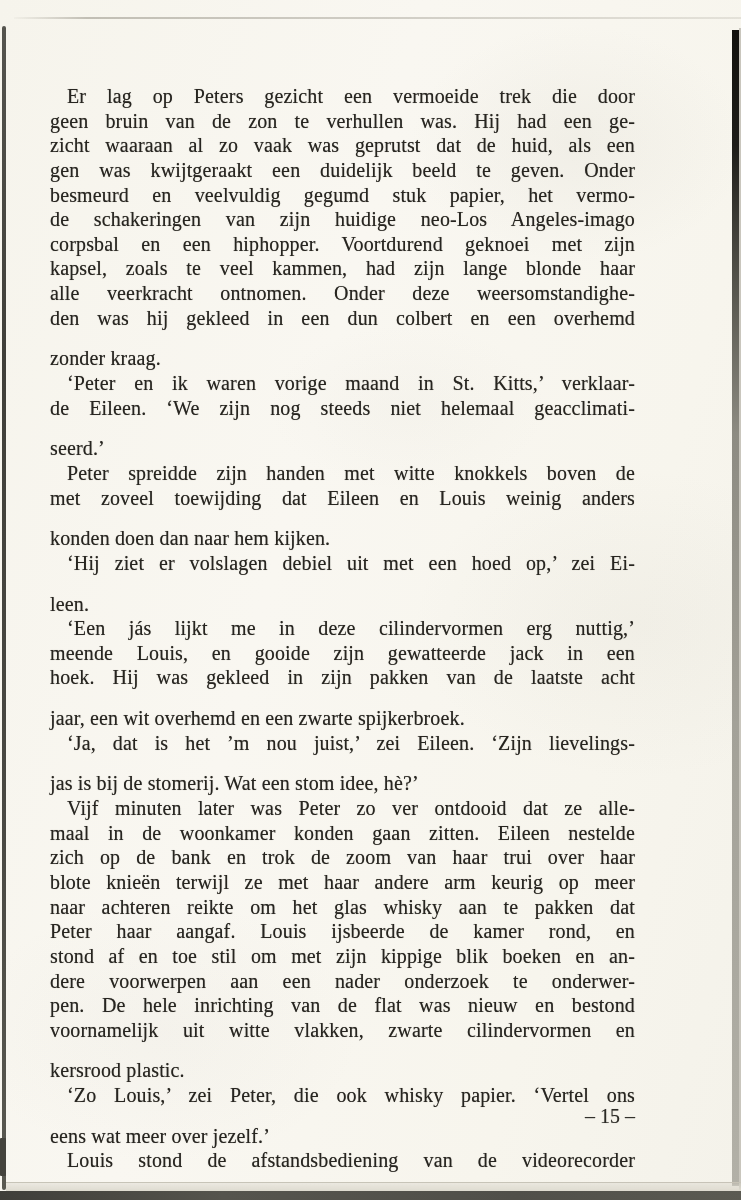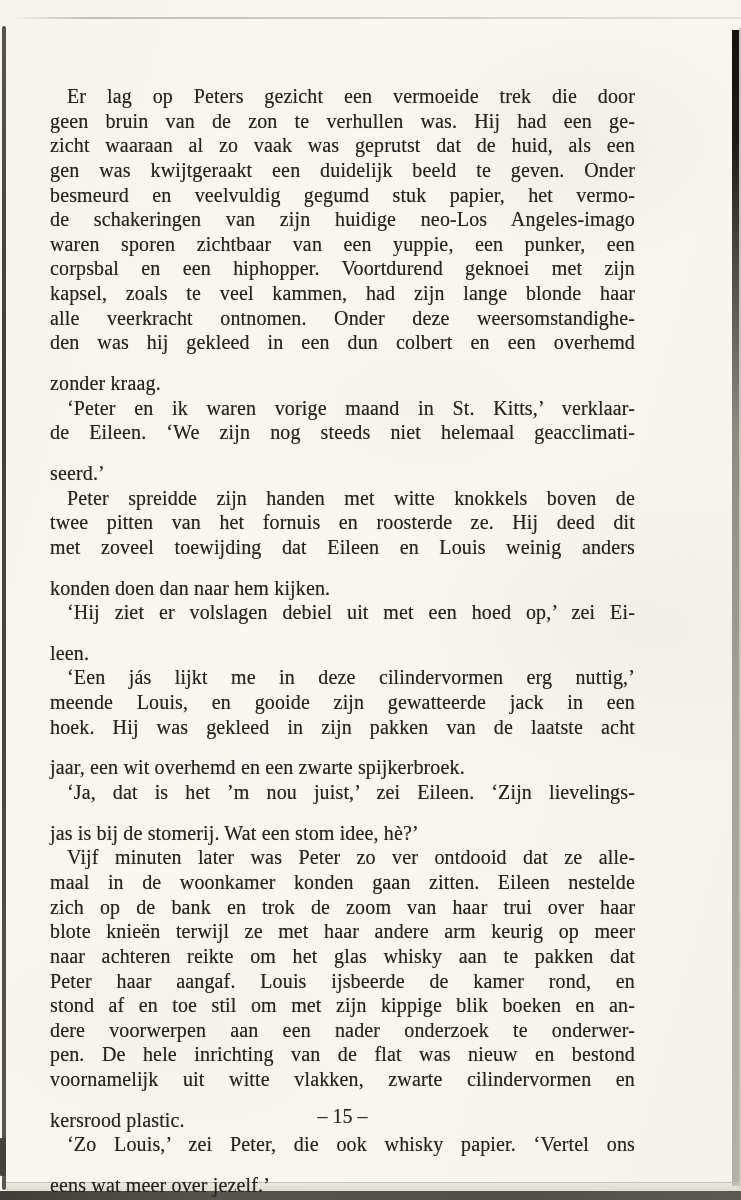--- a/index.html
+++ b/index.html
@@ -83,21 +83,21 @@
   .line {
     height: 24.65px;
     text-align: justify;
     text-align-last: justify;
   }
   .line.end { text-align-last: left; margin-top: 16px; }
   .line.indent { text-indent: 17px; }
   .page-number {
     position: absolute;
     left: 50px; width: 585px; top: 1105px;
-    text-align: center;
+    text-align: right;
     font-size: 20px;
     color: #2b2a25;
     text-shadow: 0 0 0.7px rgba(40,38,33,0.5);
   }
 </style>
 </head>
 <body>
 
 <div id="screen">
   <div class="mottle"></div>
@@ -111,35 +111,33 @@
   <div class="corner-mark"></div>
 
   <div class="text-block" style="color: rgb(39, 37, 32);">
       <div class="para">
         <div class="line indent">Er lag op Peters gezicht een vermoeide trek die door</div>
         <div class="line">geen bruin van de zon te verhullen was. Hij had een ge-</div>
         <div class="line">zicht waaraan al zo vaak was geprutst dat de huid, als een</div>
         <div class="line">gen was kwijtgeraakt een duidelijk beeld te geven. Onder</div>
         <div class="line">besmeurd en veelvuldig gegumd stuk papier, het vermo-</div>
         <div class="line">de schakeringen van zijn huidige neo-Los Angeles-imago</div>
-        <div class="line">waren sporen zichtbaar van een yuppie, een punker, een</div>
         <div class="line">corpsbal en een hiphopper. Voortdurend geknoei met zijn</div>
         <div class="line">kapsel, zoals te veel kammen, had zijn lange blonde haar</div>
         <div class="line">alle veerkracht ontnomen. Onder deze weersomstandighe-</div>
         <div class="line">den was hij gekleed in een dun colbert en een overhemd</div>
         <div class="line end">zonder kraag.</div>
       </div>
       <div class="para">
         <div class="line indent">‘Peter en ik waren vorige maand in St. Kitts,’ verklaar-</div>
         <div class="line">de Eileen. ‘We zijn nog steeds niet helemaal geacclimati-</div>
         <div class="line end">seerd.’</div>
       </div>
       <div class="para">
         <div class="line indent">Peter spreidde zijn handen met witte knokkels boven de</div>
-        <div class="line">twee pitten van het fornuis en roosterde ze. Hij deed dit</div>
         <div class="line">met zoveel toewijding dat Eileen en Louis weinig anders</div>
         <div class="line end">konden doen dan naar hem kijken.</div>
       </div>
       <div class="para">
         <div class="line indent">‘Hij ziet er volslagen debiel uit met een hoed op,’ zei Ei-</div>
         <div class="line end">leen.</div>
       </div>
       <div class="para">
         <div class="line indent">‘Een jás lijkt me in deze cilindervormen erg nuttig,’</div>
         <div class="line">meende Louis, en gooide zijn gewatteerde jack in een</div>

